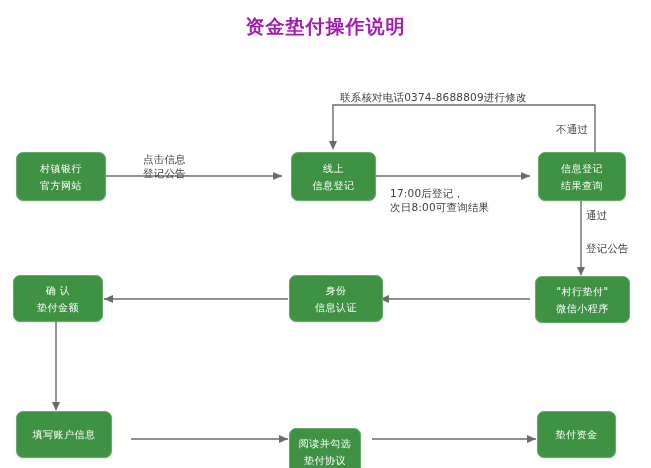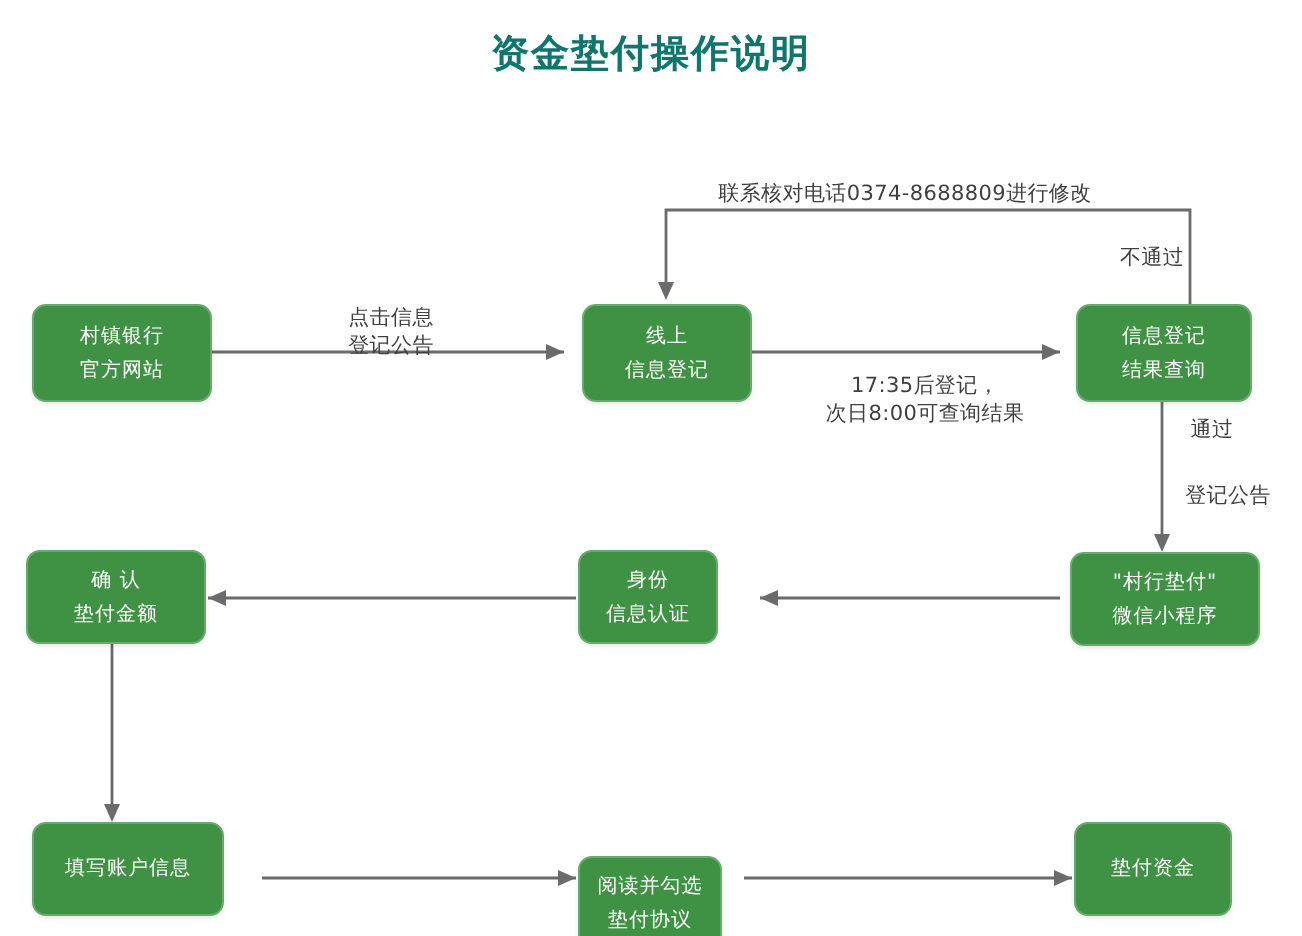--- a/index.html
+++ b/index.html
@@ -18,21 +18,21 @@
     overflow: hidden;
   }
   #title {
     position: absolute;
     left: 0;
     top: 14px;
     width: 651px;
     text-align: center;
     font-size: 19px;
     font-weight: bold;
-    color: #0f766e;
+    color: #a21caf;
     letter-spacing: 1px;
   }
   .node {
     position: absolute;
     box-sizing: border-box;
     background: #3f9243;
     border: 1px solid #6aa96d;
     border-radius: 7px;
     color: #ffffff;
     display: flex;
@@ -43,21 +43,21 @@
     line-height: 17px;
     letter-spacing: 0.5px;
     box-shadow: 0 1px 2px rgba(0,0,0,0.10);
   }
   .node span { display: block; white-space: pre-line; }
   .edge-label {
     position: absolute;
     color: #3f3f3f;
     font-size: 10.5px;
     line-height: 14px;
-    text-align: center;
+    text-align: left;
     white-space: pre-line;
     letter-spacing: 0.2px;
   }
   svg#wires {
     position: absolute;
     left: 0; top: 0;
     width: 651px;
     height: 468px;
     pointer-events: none;
   }
@@ -114,21 +114,21 @@
   <div class="node" style="left:538px; top:152px; width:88px; height:49px;">
     <span>信息登记
 结果查询</span>
   </div>
 
   <div class="node" style="left:535px; top:276px; width:95px; height:47px;">
     <span>"村行垫付"
 微信小程序</span>
   </div>
 
-  <div class="node" style="left:289px; top:275px; width:70px; height:47px;">
+  <div class="node" style="left:289px; top:275px; width:94px; height:47px;">
     <span>身份
 信息认证</span>
   </div>
 
   <div class="node" style="left:13px; top:275px; width:90px; height:47px;">
     <span>确 认
 垫付金额</span>
   </div>
 
   <div class="node" style="left:16px; top:411px; width:96px; height:47px;">
@@ -141,21 +141,21 @@
   </div>
 
   <div class="node" style="left:537px; top:411px; width:79px; height:47px;">
     <span>垫付资金</span>
   </div>
 
   <div class="edge-label" style="left:143px; top:152px; width:105px;">点击信息
 登记公告</div>
 
 
-  <div class="edge-label" style="left:390px; top:186px; width:145px;">17:35后登记，
+  <div class="edge-label" style="left:390px; top:186px; width:145px;">17:00后登记，
 次日8:00可查询结果</div>
 
   <div class="edge-label" style="left:340px; top:90px; width:225px;">联系核对电话0374-8688809进行修改</div>
 
   <div class="edge-label" style="left:556px; top:122px; width:40px;">不通过</div>
 
   <div class="edge-label" style="left:586px; top:208px; width:40px;">通过</div>
 
   <div class="edge-label" style="left:586px; top:241px; width:56px;">登记公告</div>
 

